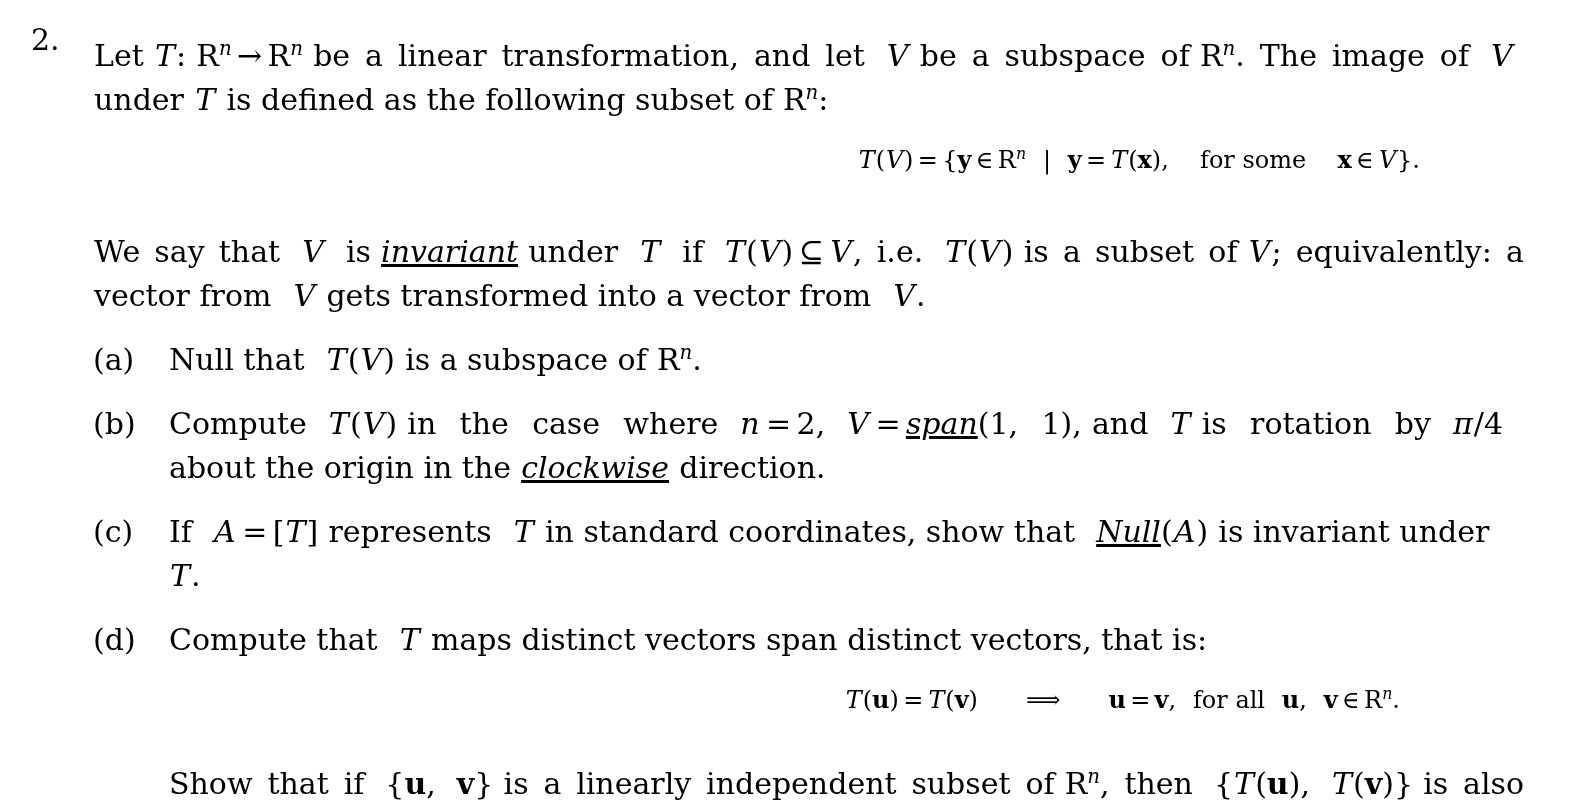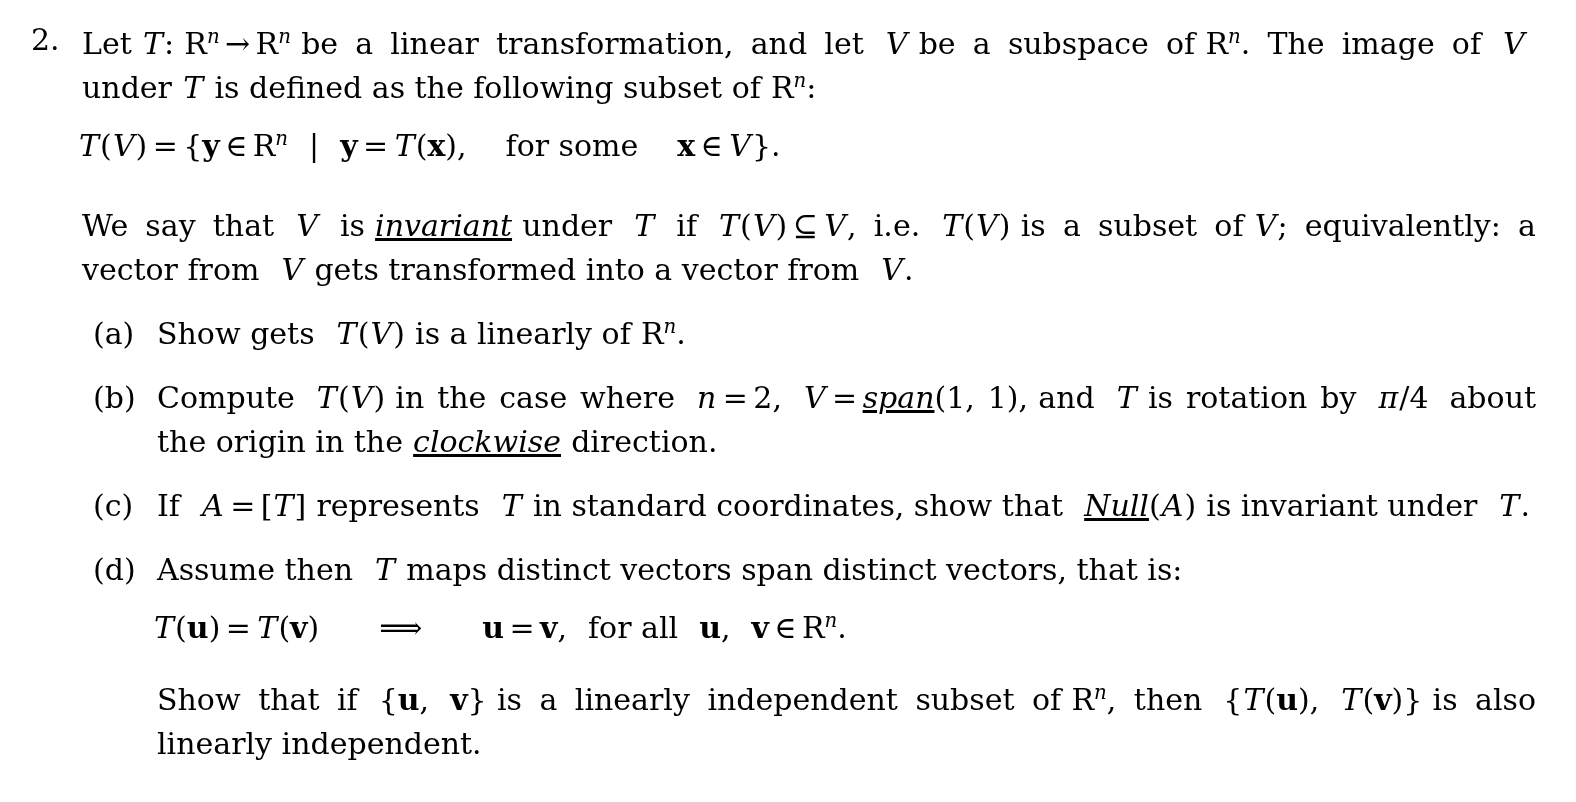--- a/index.html
+++ b/index.html
@@ -43,34 +43,34 @@
     margin-left: 78px;
     margin-right: 36px;
   }
 
   
   .para {
     font-size: 30px;
     line-height: 44px;
     text-align: justify;
     text-justify: inter-word;
-    margin: 4px;
+    margin: 16px;
     hyphens: none;
   }
   .para.lead { text-align: justify; }
   .para.tail { text-align: left; }
 
   .gap-small { height: 14px; }
   .gap-med   { height: 22px; }
 
   
   .display-eq {
-    font-size: 30px;
+    font-size: 24px;
     line-height: 44px;
-    text-align: left;
+    text-align: right;
     margin: 14px 0 10px 0;
     white-space: nowrap;
   }
   .display-eq.eq1 { padding-right: 120px; }
   .display-eq.eq2 { padding-right: 140px; }
 
   
   .subitems {
     margin-top: 20px;
   }
@@ -142,21 +142,21 @@
 
       <div class="gap-med"></div>
 
       <p class="para"><span>We say that</span><span class="sp-m"></span><span class="mi">V</span><span class="sp-m"></span><span>is</span><span class="sp-s"></span><span class="mtxt-it">invariant</span><span class="sp-s"></span><span>under</span><span class="sp-m"></span><span class="mi">T</span><span class="sp-m"></span><span>if</span><span class="sp-m"></span><span class="mi">T</span><span>(</span><span class="mi">V</span><span>)</span><span class="op">⊆</span><span class="mi">V</span><span>, i.e.</span><span class="sp-m"></span><span class="mi">T</span><span>(</span><span class="mi">V</span><span>)</span><span class="sp-s"></span><span>is a subset of</span><span class="sp-s"></span><span class="mi">V</span><span>; equivalently: a vector from</span><span class="sp-m"></span><span class="mi">V</span><span class="sp-s"></span><span>gets transformed into a vector from</span><span class="sp-m"></span><span class="mi">V</span><span>.</span></p>
 
       <div class="subitems">
 
         <div class="subitem">
           <div class="subitem-label">(a)</div>
           <div class="subitem-content">
-            <p class="para tail"><span>Show gets</span><span class="sp-m"></span><span class="mi">T</span><span>(</span><span class="mi">V</span><span>)</span><span class="sp-s"></span><span>is a linearly of</span><span class="sp-s"></span><span class="bb">R</span><span class="sup">n</span><span>.</span></p>
+            <p class="para tail"><span>Null that</span><span class="sp-m"></span><span class="mi">T</span><span>(</span><span class="mi">V</span><span>)</span><span class="sp-s"></span><span>is a subspace of</span><span class="sp-s"></span><span class="bb">R</span><span class="sup">n</span><span>.</span></p>
           </div>
         </div>
 
         <div class="subitem">
           <div class="subitem-label">(b)</div>
           <div class="subitem-content">
             <p class="para"><span>Compute</span><span class="sp-m"></span><span class="mi">T</span><span>(</span><span class="mi">V</span><span>)</span><span class="sp-s"></span><span>in the case where</span><span class="sp-m"></span><span class="mi">n</span><span class="op">=</span><span>2</span><span>,</span><span class="sp-m"></span><span class="mi">V</span><span class="op">=</span><span class="mtxt-it">span</span><span>(1, 1)</span><span>,</span><span class="sp-s"></span><span>and</span><span class="sp-m"></span><span class="mi">T</span><span class="sp-s"></span><span>is rotation by</span><span class="sp-m"></span><span class="mi">π</span><span>/4</span><span class="sp-m"></span><span>about the origin in the</span><span class="sp-s"></span><span class="mtxt-it">clockwise</span><span class="sp-s"></span><span>direction.</span></p>
           </div>
         </div>
 
@@ -164,21 +164,21 @@
           <div class="subitem-label">(c)</div>
           <div class="subitem-content">
             <p class="para tail"><span>If</span><span class="sp-m"></span><span class="mi">A</span><span class="op">=</span><span>[</span><span class="mi">T</span><span>]</span><span class="sp-s"></span><span>represents</span><span class="sp-m"></span><span class="mi">T</span><span class="sp-s"></span><span>in standard coordinates, show that</span><span class="sp-m"></span><span class="mtxt-it">Null</span><span>(</span><span class="mi">A</span><span>)</span><span class="sp-s"></span><span>is invariant under</span><span class="sp-m"></span><span class="mi">T</span><span>.</span></p>
           </div>
         </div>
 
         <div class="subitem">
           <div class="subitem-label">(d)</div>
           <div class="subitem-content">
 
-            <p class="para tail"><span>Assume then</span><span class="sp-m"></span><span class="mi">T</span><span class="sp-s"></span><span>maps distinct vectors span distinct vectors, that is:</span></p>
+            <p class="para tail"><span>Compute that</span><span class="sp-m"></span><span class="mi">T</span><span class="sp-s"></span><span>maps distinct vectors span distinct vectors, that is:</span></p>
 
             <div class="display-eq eq2"><span class="mi">T</span><span>(</span><span class="vec">u</span><span>)</span><span class="op">=</span><span class="mi">T</span><span>(</span><span class="vec">v</span><span>)</span><span class="sp-xl"></span><span>⟹</span><span class="sp-xl"></span><span class="vec">u</span><span class="op">=</span><span class="vec">v</span><span>,</span><span class="sp-m"></span><span>for all</span><span class="sp-m"></span><span class="vec">u</span><span>,</span><span class="sp-m"></span><span class="vec">v</span><span class="op">∈</span><span class="bb">R</span><span class="sup">n</span><span>.</span></div>
 
             <div class="gap-small"></div>
 
             <p class="para"><span>Show that if</span><span class="sp-m"></span><span>{</span><span class="vec">u</span><span>,</span><span class="sp-m"></span><span class="vec">v</span><span>}</span><span class="sp-s"></span><span>is a linearly independent subset of</span><span class="sp-s"></span><span class="bb">R</span><span class="sup">n</span><span>, then</span><span class="sp-m"></span><span>{</span><span class="mi">T</span><span>(</span><span class="vec">u</span><span>)</span><span>,</span><span class="sp-m"></span><span class="mi">T</span><span>(</span><span class="vec">v</span><span>)</span><span>}</span><span class="sp-s"></span><span>is also linearly independent.</span></p>
 
           </div>
         </div>
 

